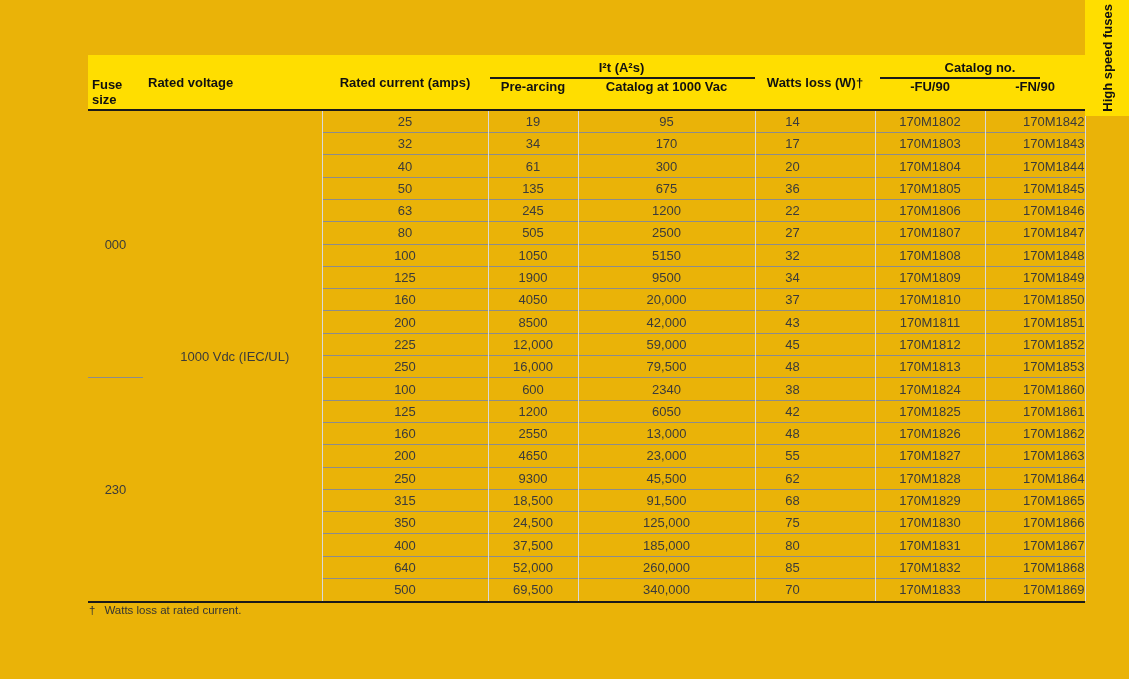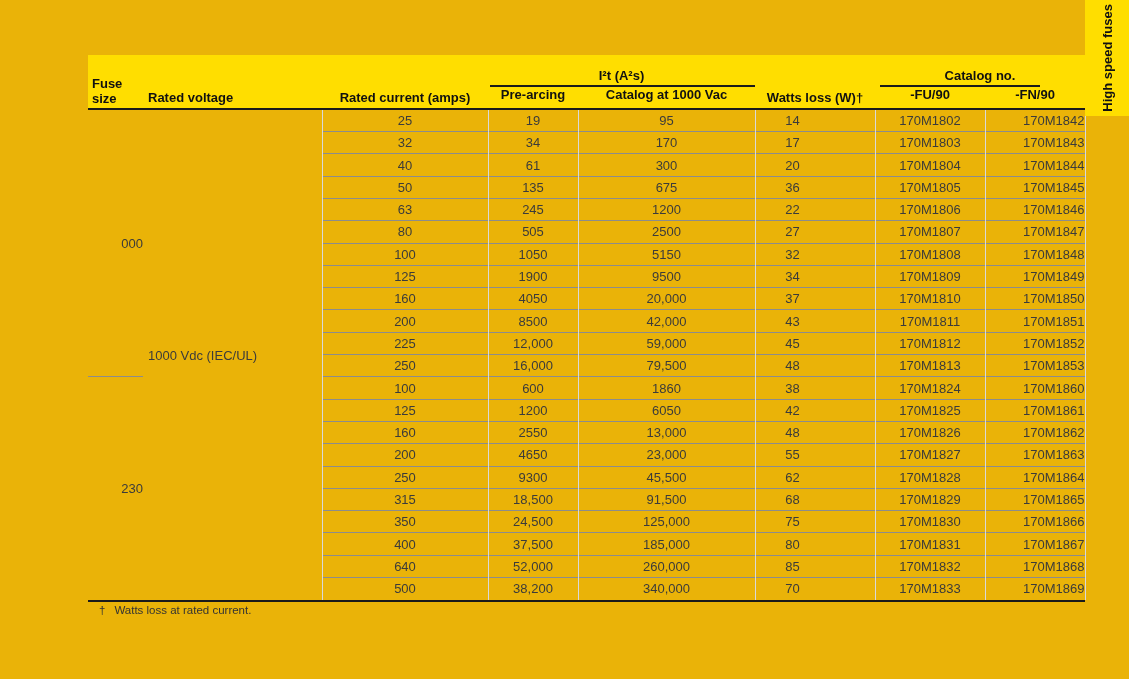--- a/index.html
+++ b/index.html
@@ -15,47 +15,47 @@
   body{font-family:"Liberation Sans", sans-serif;}
   .page{position:relative;width:1129px;height:679px;background:#eab308;overflow:hidden;}
 
   
   .tablewrap{position:absolute;left:88px;top:55px;width:997px;border-bottom:2px solid var(--strong);}
   table{border-collapse:collapse;width:100%;table-layout:fixed;font-size:13px;color:var(--body);}
   thead th{background:var(--yellow);color:var(--header);font-weight:bold;font-size:13px;padding:0;text-align:center;}
   tr.h1{height:24px;}
   tr.h2{height:22px;}
   th.left{text-align:left;}
-  th.vbottom{vertical-align:bottom;padding-bottom:3px;}
+  th.vbottom{vertical-align:bottom;padding-bottom:19px;}
   th.h-fuse{padding-left:4px;line-height:1.12;padding-bottom:2px;}
   th.h-voltage{padding-left:5px;}
   th.span2{border-bottom:2px solid var(--strong);}
-  tr.h2 th{border-bottom:2px solid var(--strong);vertical-align:bottom;padding-bottom:6px;}
-  th.group{vertical-align:top;padding-top:14px;}
+  tr.h2 th{border-bottom:2px solid var(--strong);vertical-align:bottom;padding-bottom:15px;}
+  th.group{vertical-align:top;padding-top:6px;}
   .glabel{text-align:center;line-height:1.1;}
   .gline{height:2px;background:var(--strong);}
   .gline-i2t{margin:2px 0 0 2px;}
   .gline-cat{margin:2px 45px 0 5px;}
 
   tbody td{height:22.3px;padding:0;text-align:center;}
   tbody td.d{border-left:1px solid var(--colline);}
   tbody td.c5{border-right:1px solid var(--colline);text-align:right;}
   tbody tr + tr td.d{border-top:1px solid var(--rowline);}
   tbody td.c3{padding-right:45px;margin-left:17px;}
-  td.fuse{vertical-align:middle;text-align:right;}
+  td.fuse{vertical-align:middle;text-align:center;}
   td.fuse-first{border-bottom:1px solid var(--rowline);}
-  td.voltage{vertical-align:middle;text-align:left;padding-left:5px;}
+  td.voltage{vertical-align:middle;text-align:center;padding-left:5px;}
 
   
   .side-tab{position:absolute;left:1085px;top:0;width:44px;height:116px;background:var(--yellow);
     display:flex;align-items:center;justify-content:center;}
   .side-tab span{writing-mode:vertical-rl;transform:rotate(180deg);font-weight:bold;font-size:13px;color:#111;white-space:nowrap;}
 
   
-  .footnote{position:absolute;left:99px;top:604px;font-size:11.5px;color:#333;}
+  .footnote{position:absolute;left:89px;top:604px;font-size:11.5px;color:#333;}
   .footnote .sym{display:inline-block;margin-right:9px;}
 </style>
 </head>
 <body>
 
 <div class="page">
 
   <div class="tablewrap">
     <table>
       <colgroup>
@@ -186,21 +186,21 @@
             <td class="d c1">16,000</td>
             <td class="d c2">79,500</td>
             <td class="d c3">48</td>
             <td class="d c4">170M1813</td>
             <td class="d c5">170M1853</td>
           </tr>
           <tr>
             <td rowspan="10" class="fuse">230</td>
             <td class="d c0">100</td>
             <td class="d c1">600</td>
-            <td class="d c2">1860</td>
+            <td class="d c2">2340</td>
             <td class="d c3">38</td>
             <td class="d c4">170M1824</td>
             <td class="d c5">170M1860</td>
           </tr>
           <tr>
             <td class="d c0">125</td>
             <td class="d c1">1200</td>
             <td class="d c2">6050</td>
             <td class="d c3">42</td>
             <td class="d c4">170M1825</td>
@@ -257,21 +257,21 @@
           <tr>
             <td class="d c0">640</td>
             <td class="d c1">52,000</td>
             <td class="d c2">260,000</td>
             <td class="d c3">85</td>
             <td class="d c4">170M1832</td>
             <td class="d c5">170M1868</td>
           </tr>
           <tr>
             <td class="d c0">500</td>
-            <td class="d c1">38,200</td>
+            <td class="d c1">69,500</td>
             <td class="d c2">340,000</td>
             <td class="d c3">70</td>
             <td class="d c4">170M1833</td>
             <td class="d c5">170M1869</td>
           </tr>
         </tbody>
     </table>
   </div>
 
   <div class="side-tab">

